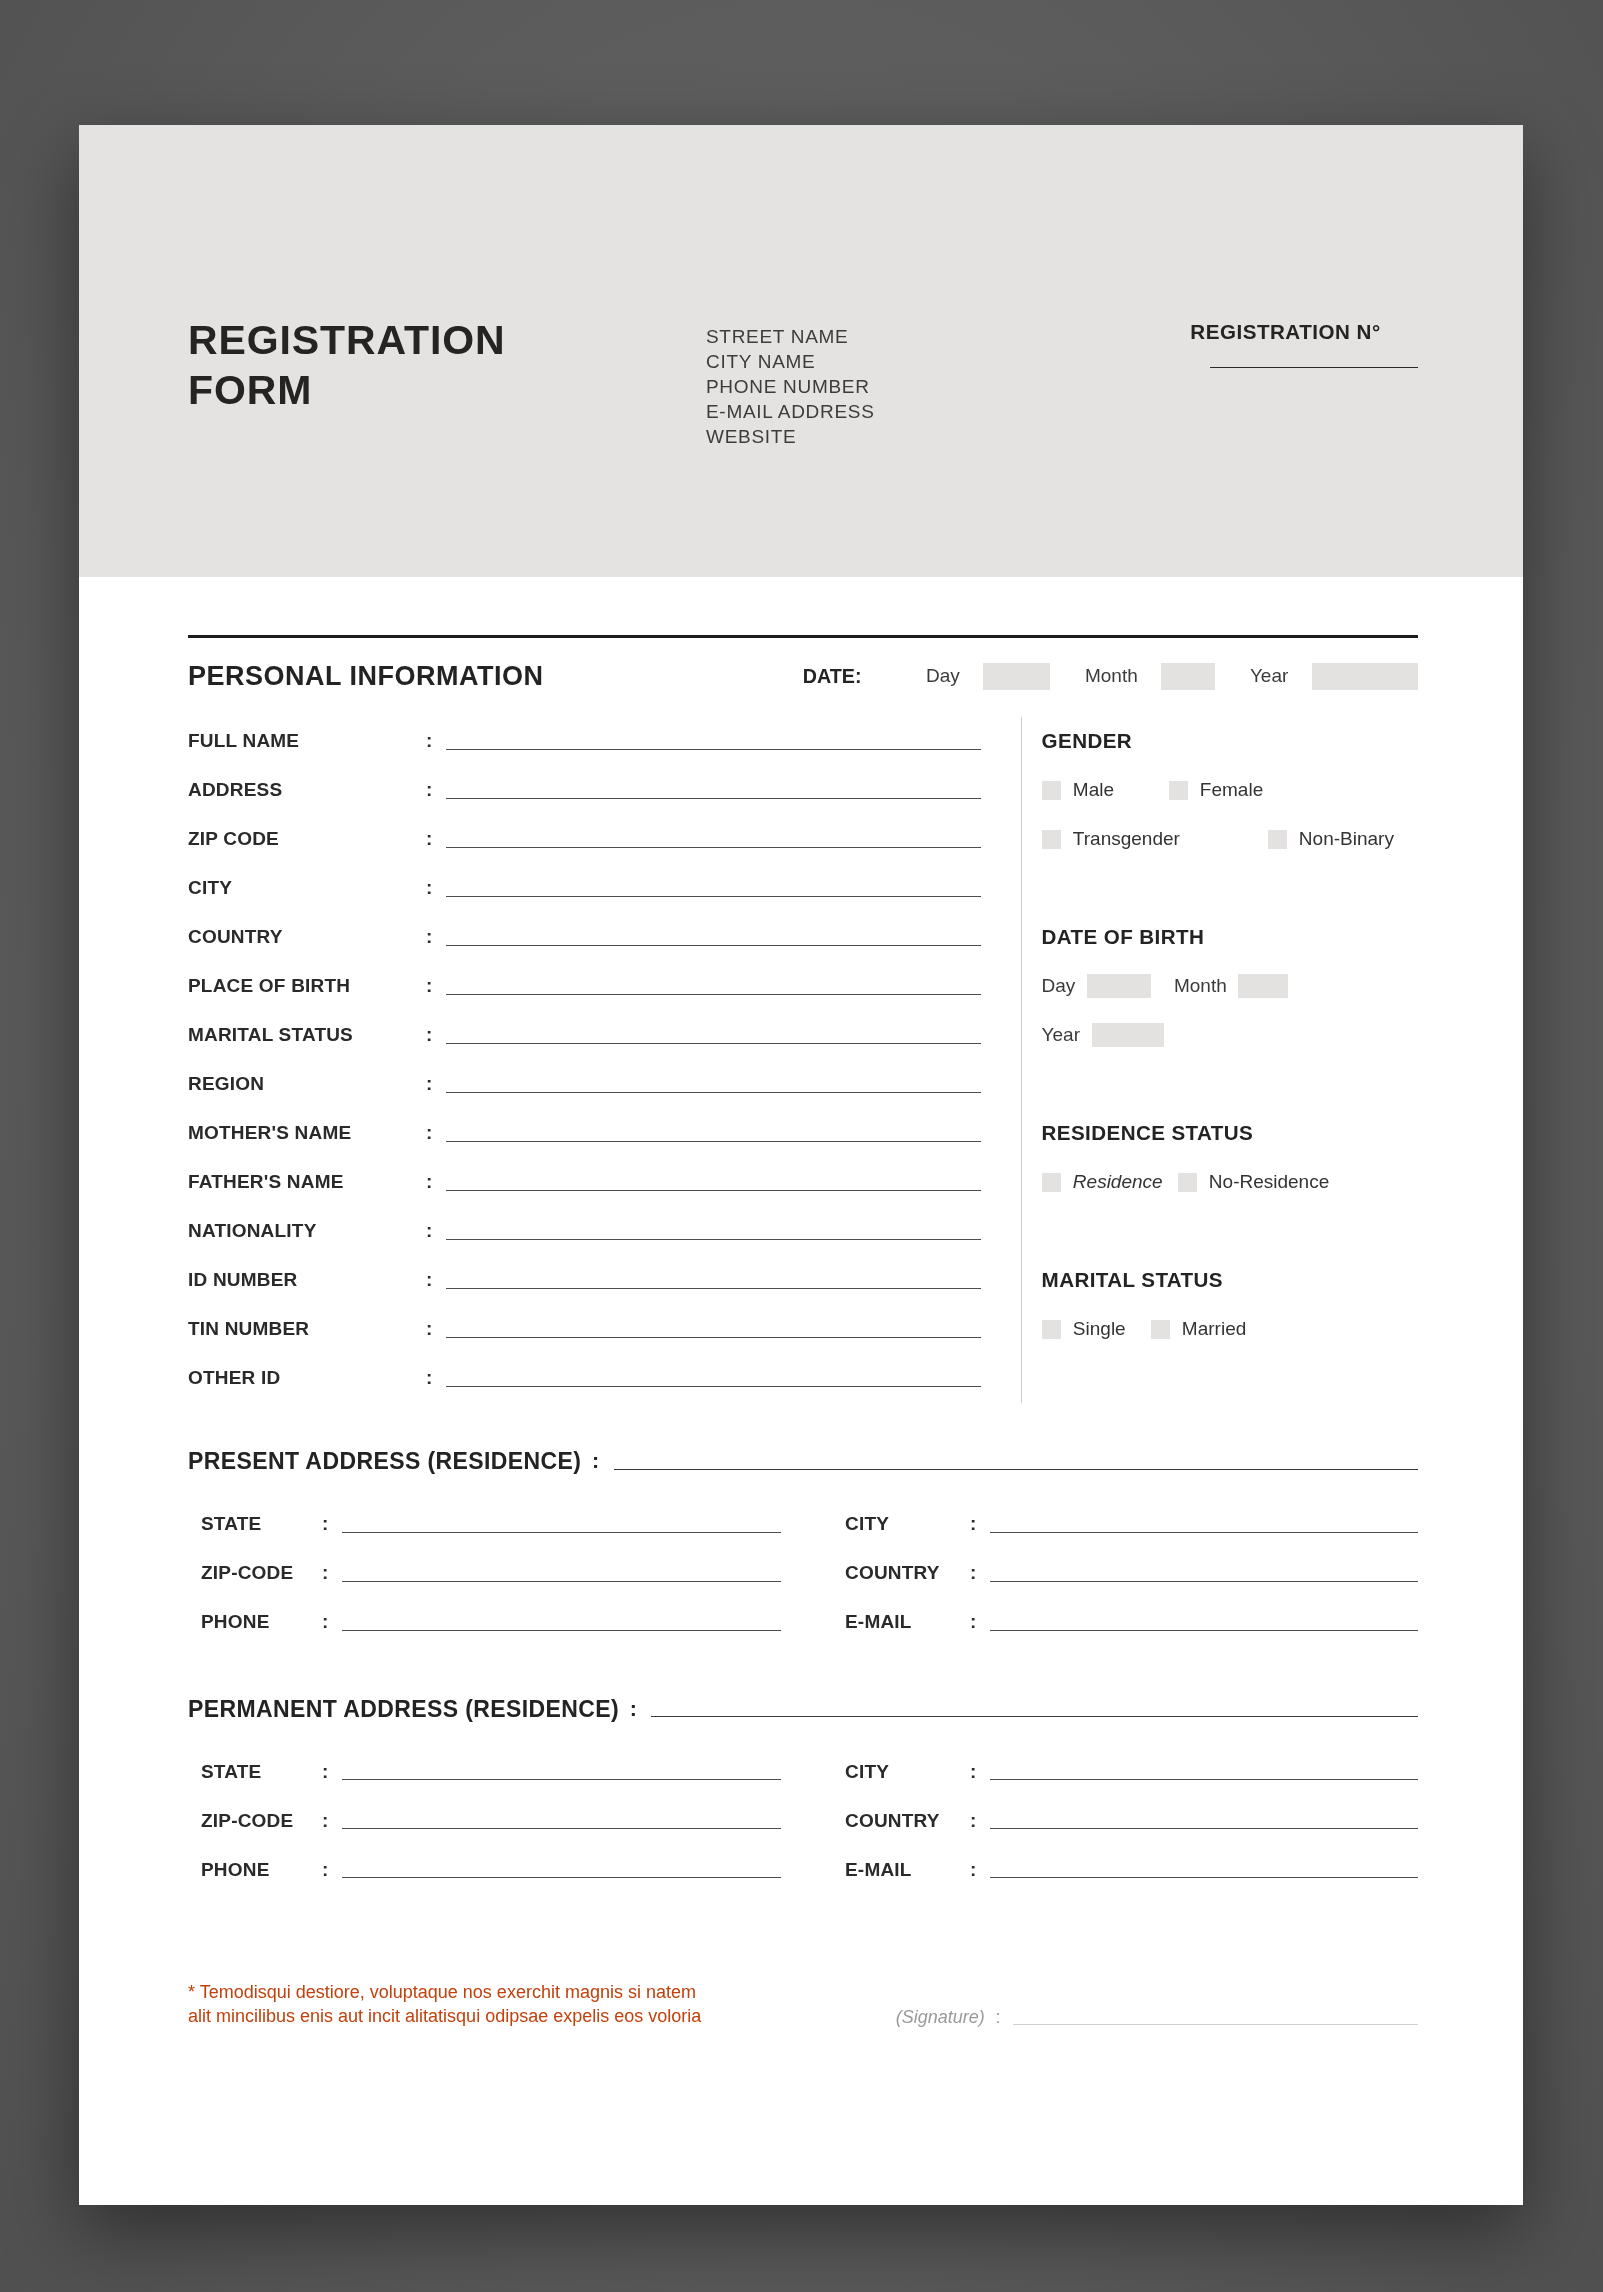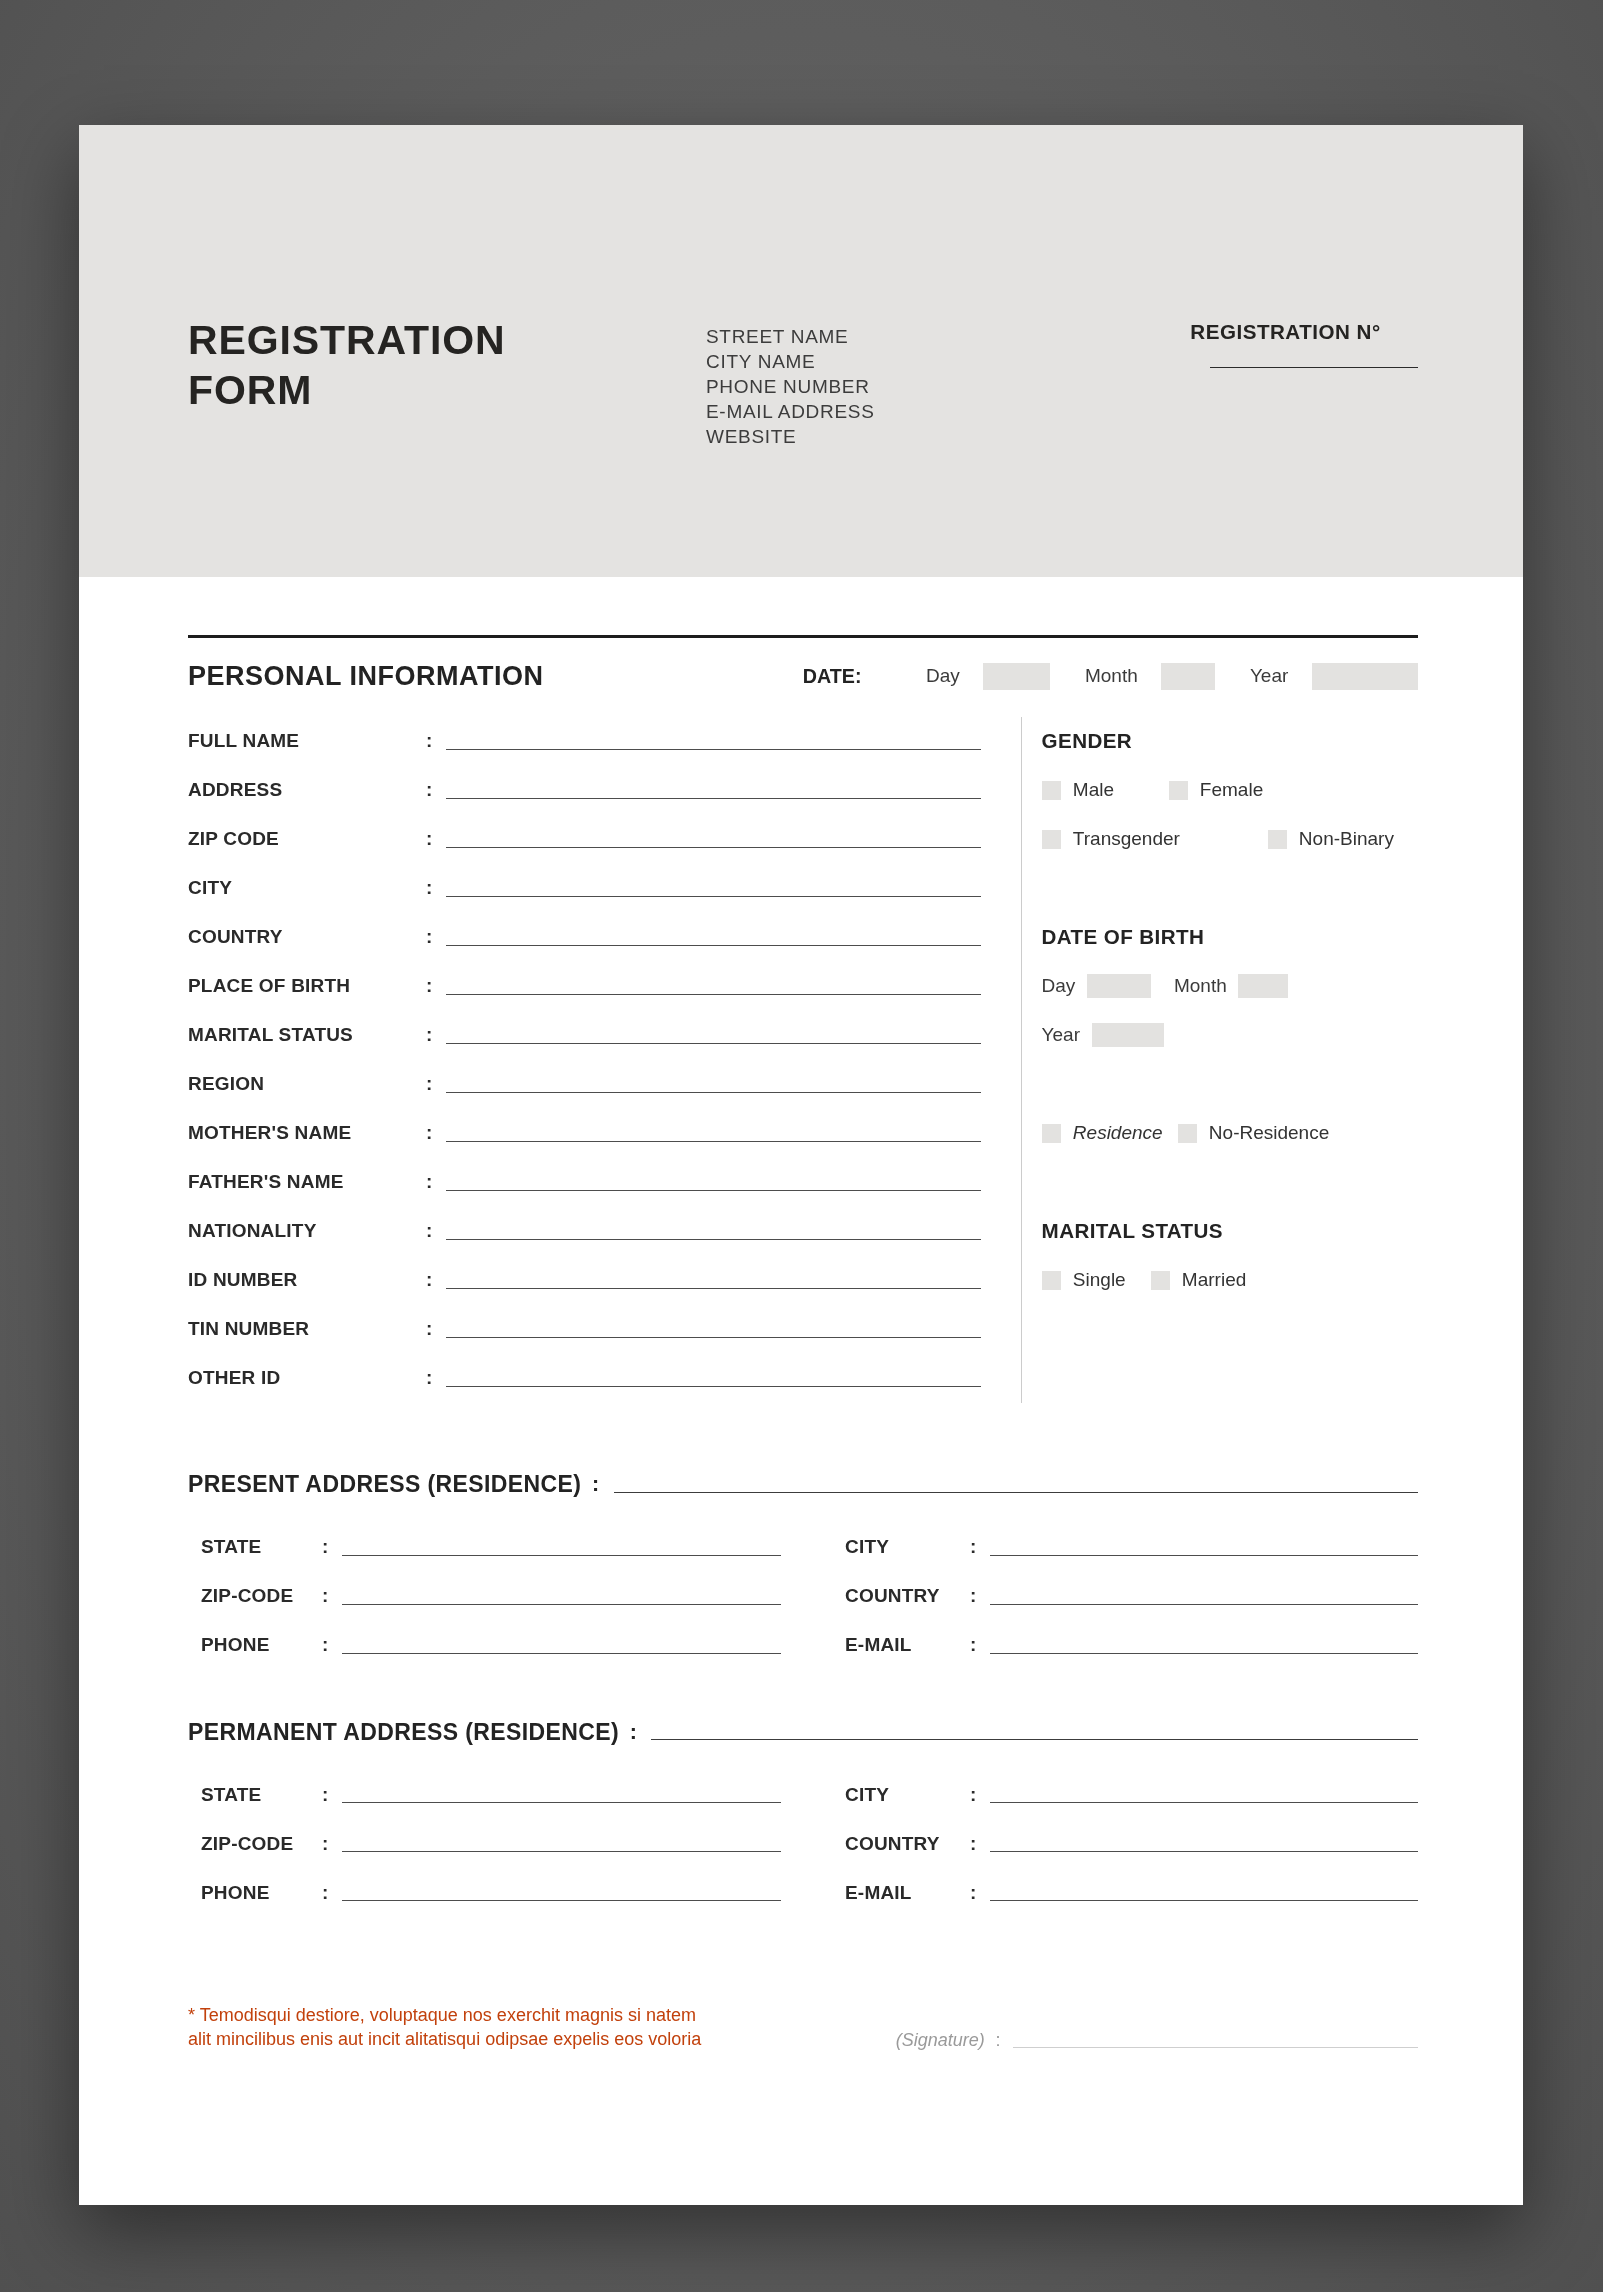--- a/index.html
+++ b/index.html
@@ -75,21 +75,21 @@
   .opt.w152 { width:136px;font-style:italic; } .opt.w122 { width:109px; }
   .cb { width:19.7px; height:19.7px; background:#e3e2e0; margin-right:11.6px; flex:0 0 auto; }
   .opt .sm-label { color:#333333; }
   .dob-box { display:inline-block; height:24px; background:#e3e2e0; margin-left:11.6px; }
   .dob-box.w72 { width:64px; } .dob-box.w56 { width:50px; } .dob-box.w80 { width:72px; }
   .dob-lbl { font-size:19px; color:#3b3b3b; }
   .dob-gap { margin-left:23px; }
 
   
   .addr-heading { display:flex; align-items:center; height:36px; }
-  .addr-heading.present { margin-top:64px; }
+  .addr-heading.present { margin-top:41px; }
   .addr-heading.permanent { margin-top:45px; }
   .addr-title { font-size:23px; font-weight:700; letter-spacing:0.4px; color:#232323; }
   .addr-colon { font-size:21.5px; font-weight:700; color:#232323; margin:0 14.3px 0 10.7px; }
   .addr-line { flex:1; height:0; border-bottom:1.3px solid #3c3c3c; position:relative; top:7.2px; }
 
   .addr-rows { margin-top:19.7px;margin-left:13px; }
   .a-row { height:49px; display:flex; align-items:center; }
   .a-left { width:580px; display:flex; align-items:center; }
   .a-right { flex:1; margin-left:64px; display:flex; align-items:center; }
   .a-label { width:121px; font-size:19px; font-weight:700; letter-spacing:0.2px; color:#2a2a2a; }
@@ -258,20 +258,23 @@
             <span class="dob-lbl dob-gap">Month</span>
             <span class="dob-box w56"></span>
           </div>
           <div class="r-row">
             <span class="dob-lbl">Year</span>
             <span class="dob-box w80"></span>
           </div>
           <div class="r-row"></div>
 
           <div class="r-row">
+            <span class="r-heading">RESIDENCE STATUS</span>
+          </div>
+          <div class="r-row">
             <div class="opt w152">
               <span class="cb"></span>
               <span class="sm-label">Residence</span>
             </div>
             <div class="opt">
               <span class="cb"></span>
               <span class="sm-label">No-Residence</span>
             </div>
           </div>
           <div class="r-row"></div>

